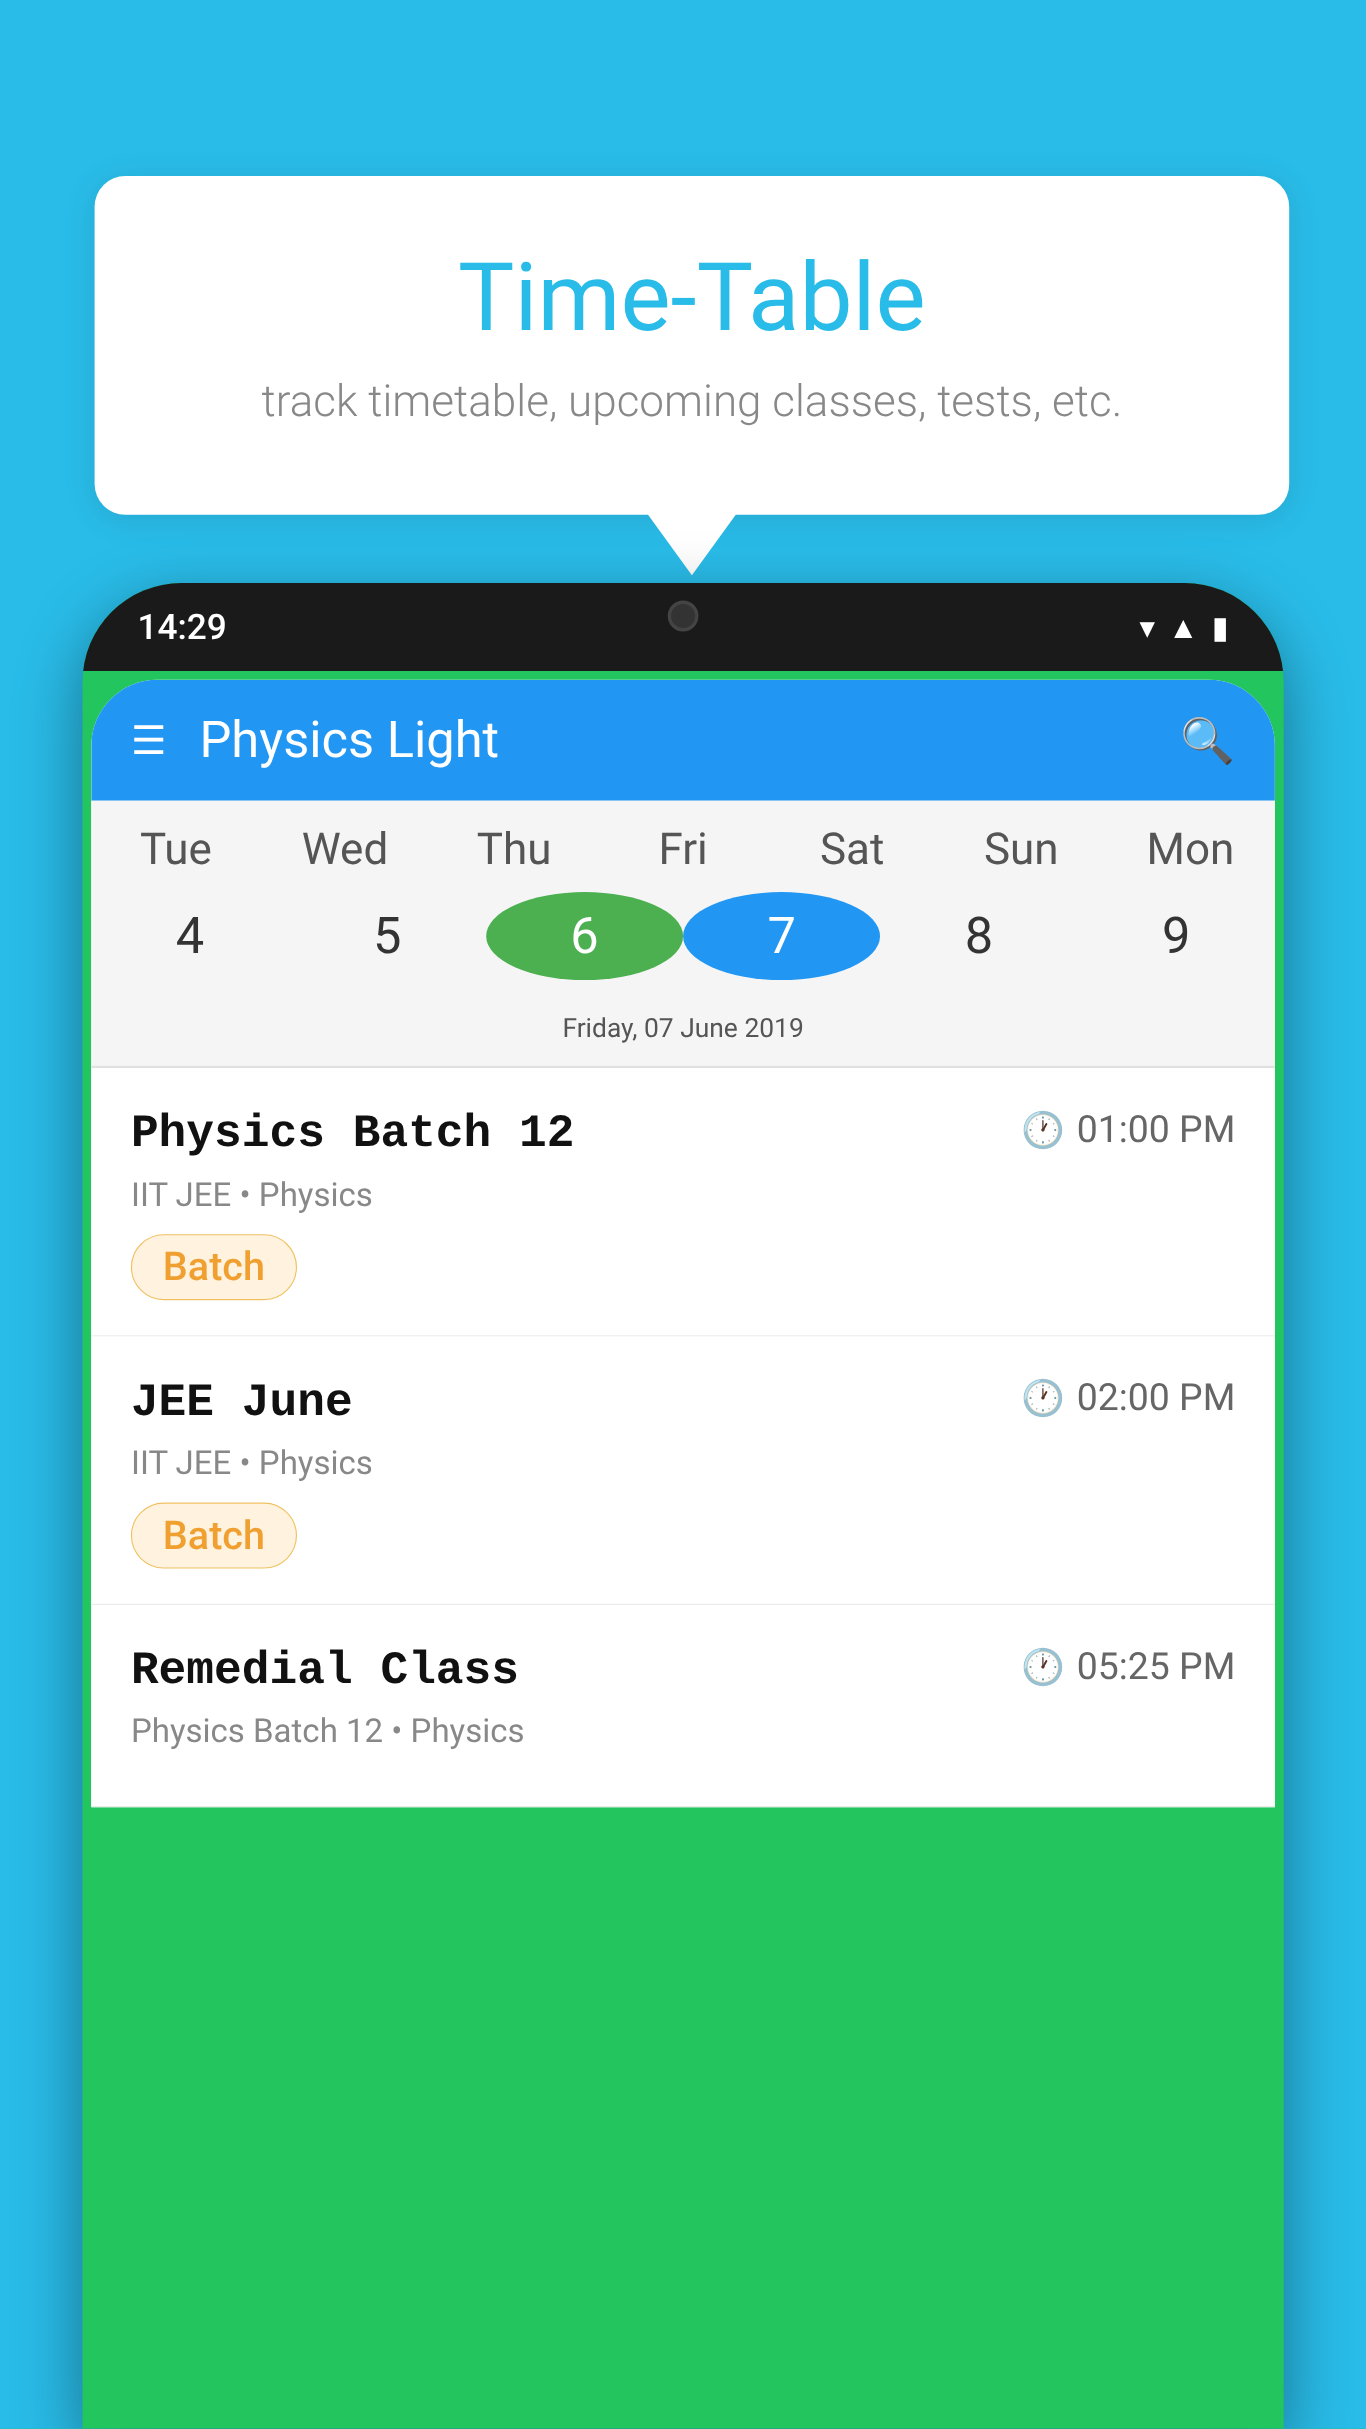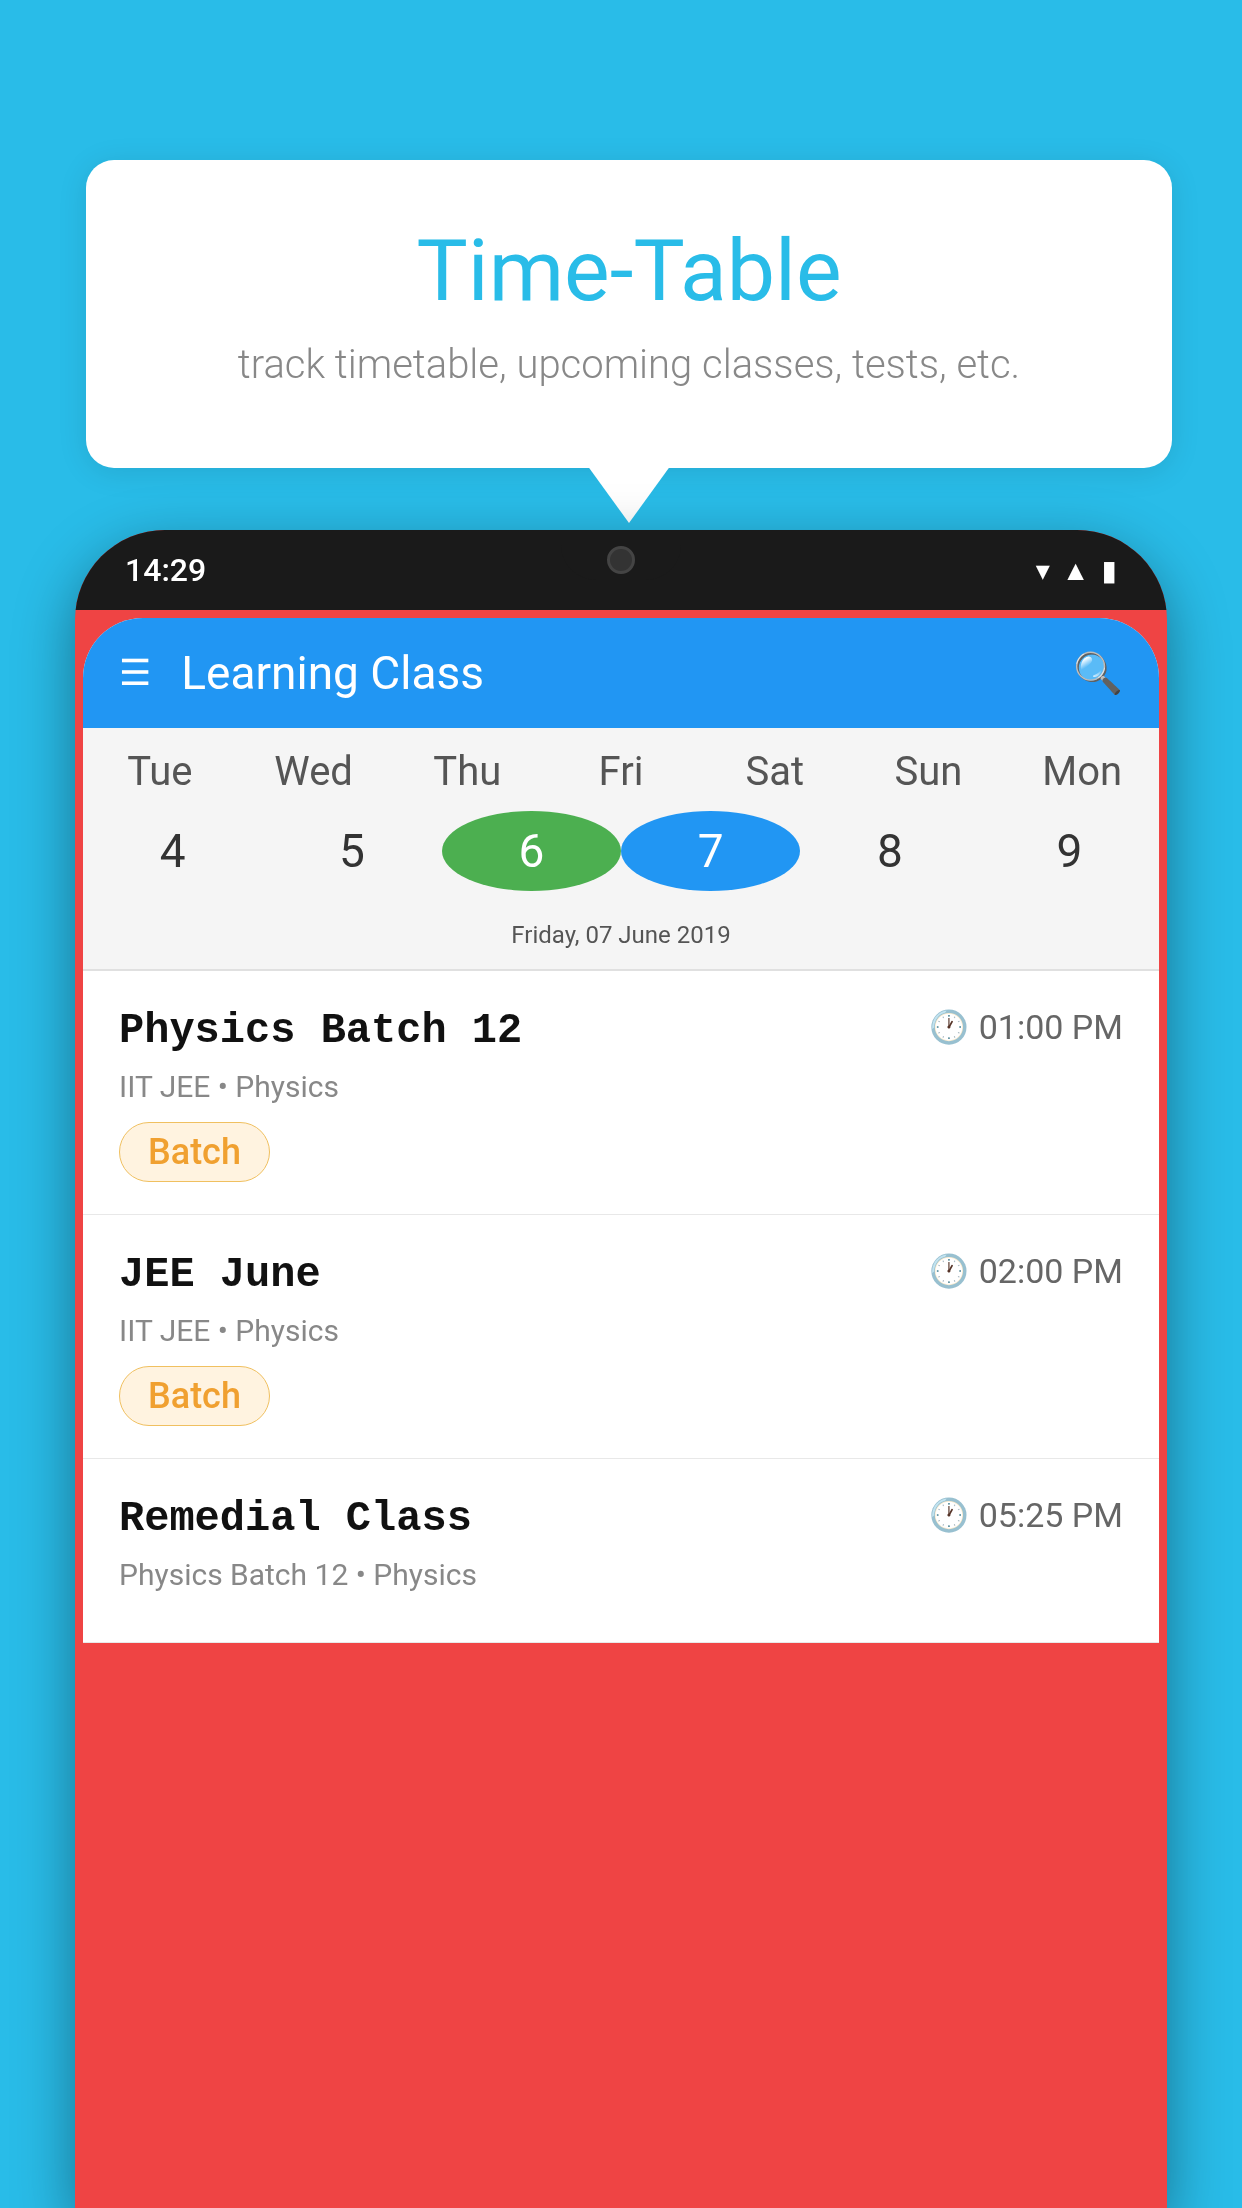--- a/index.html
+++ b/index.html
@@ -53,21 +53,21 @@
       font-weight: 300;
     }
 
     
     .phone-mockup {
       position: absolute;
       top: 530px;
       left: 75px;
       right: 75px;
       bottom: 0;
-      background: #ef4444;
+      background: #22c55e;
       border-radius: 90px 90px 0 0;
       overflow: hidden;
       box-shadow: 0 20px 60px rgba(0,0,0,0.4);
     }
 
     
     .phone-top-bar {
       background: #1a1a1a;
       height: 80px;
       display: flex;
@@ -302,21 +302,21 @@
     </div>
   </div>
 
   <div class="phone-screen">
     <div class="inner-screen">
 
       <div class="app-bar">
         <div class="hamburger-icon">
           ☰
         </div>
-        <div class="app-bar-title">Learning Class</div>
+        <div class="app-bar-title">Physics Light</div>
         <div class="search-icon">🔍</div>
       </div>
 
       <div class="calendar-section">
 
         <div class="calendar-days-header">
           <div class="calendar-day-name">Tue</div>
           <div class="calendar-day-name">Wed</div>
           <div class="calendar-day-name">Thu</div>
           <div class="calendar-day-name">Fri</div>

